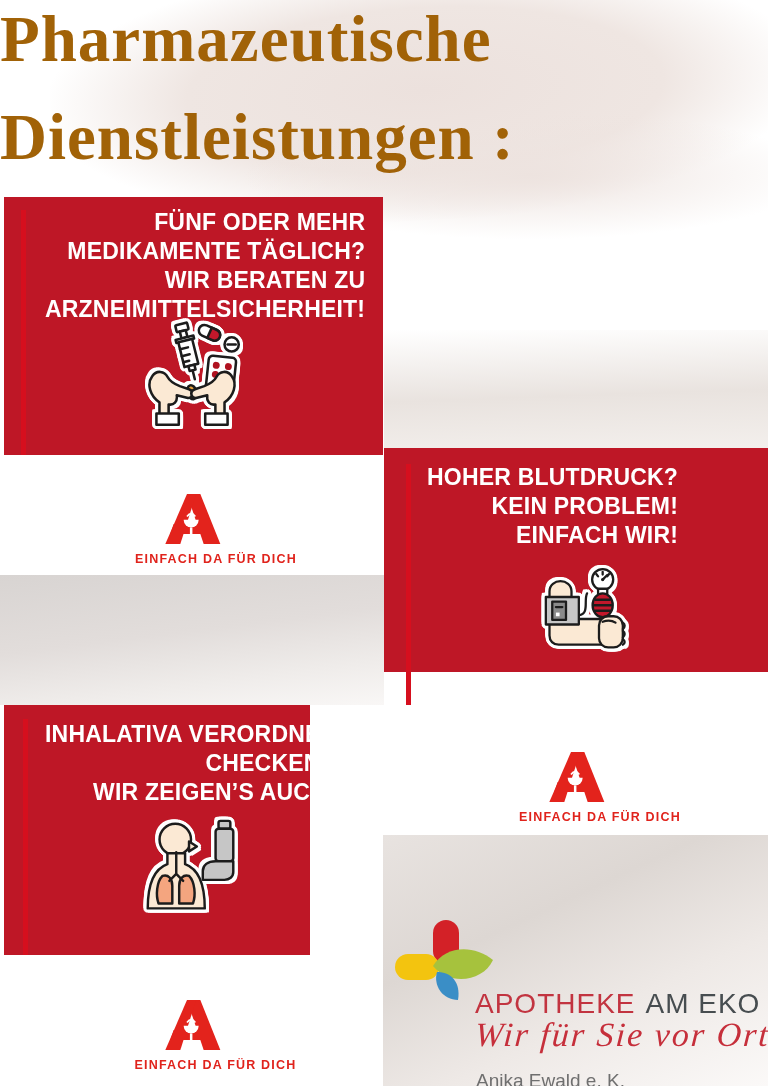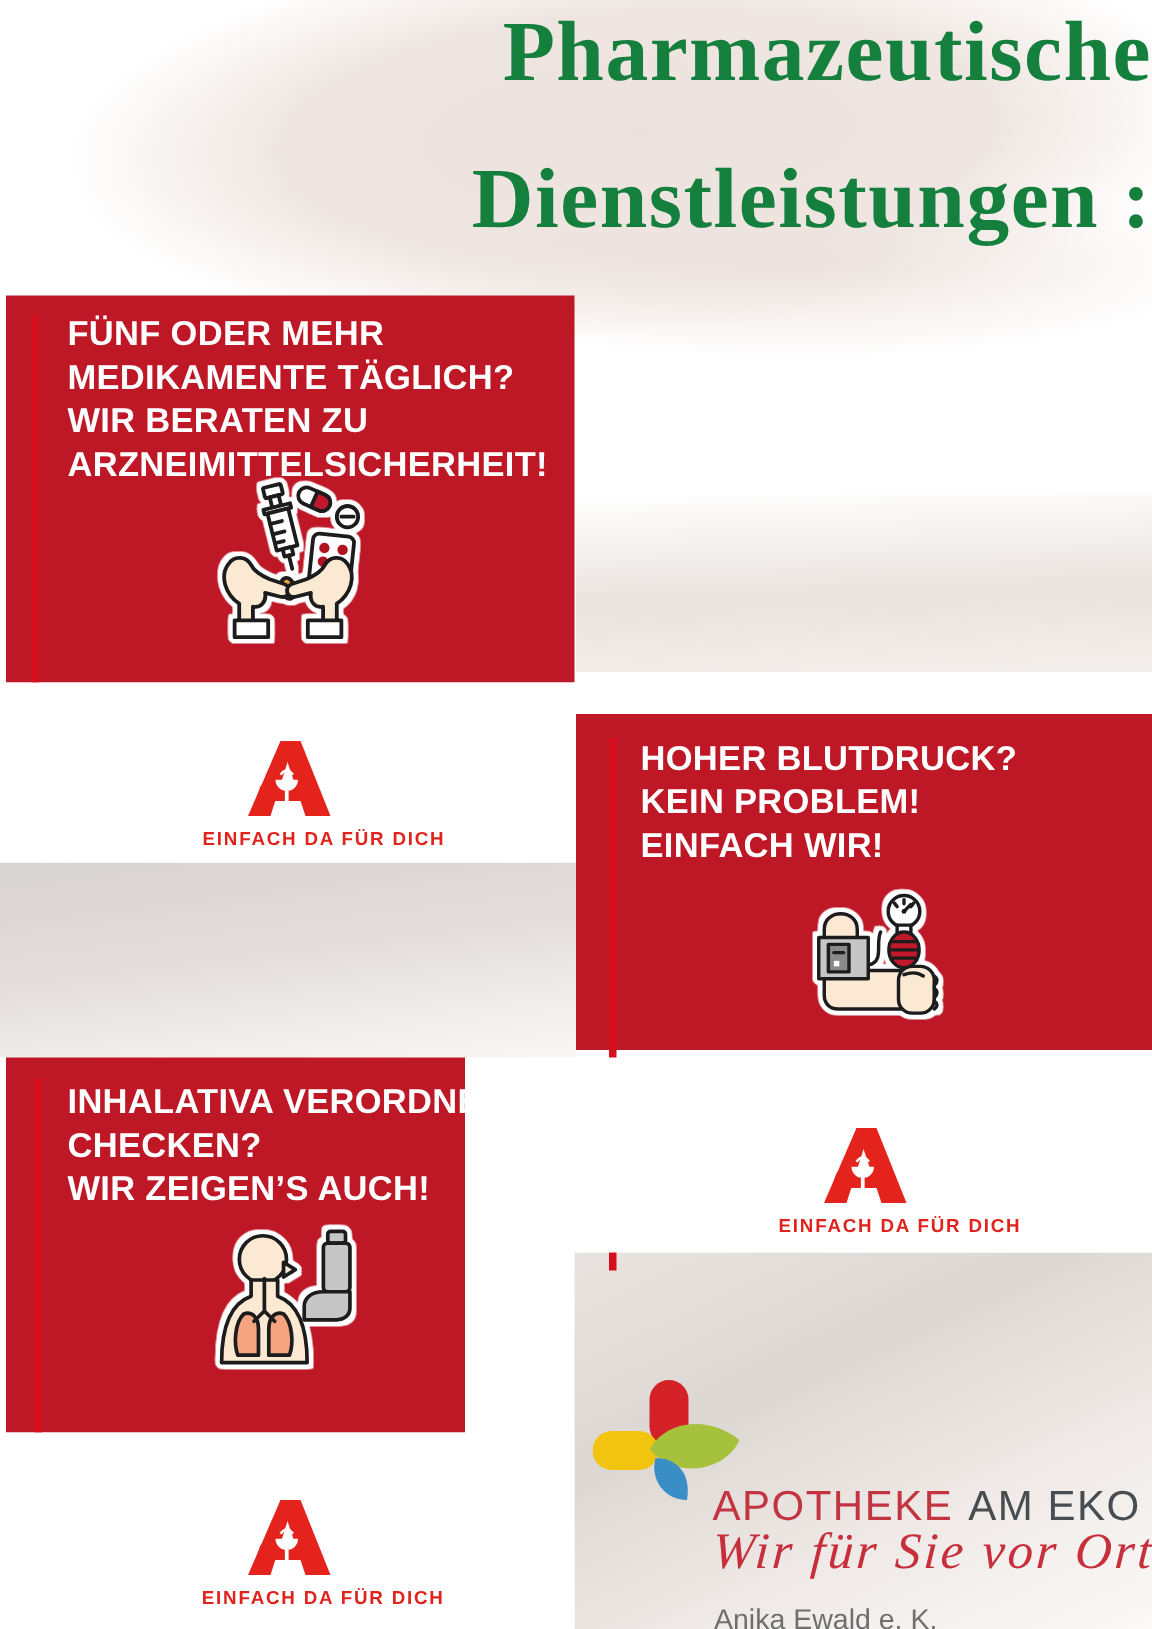--- a/index.html
+++ b/index.html
@@ -30,41 +30,41 @@
     left:0; top:575px; width:384px; height:130px;
     background:linear-gradient(173deg,#d8d4d2 0%,#e2dddb 45%,#efecea 75%,#f9f7f6 100%);
   }
   .wash-bottom-right {
     left:383px; top:835px; width:385px; height:251px;
     background:linear-gradient(155deg,#e8e3e0 0%,#ddd7d3 35%,#eee9e6 65%,#fbf9f8 100%);
   }
 
   
   .title-line {
-    position:absolute; left:0; width:100%; text-align:right;
+    position:absolute; left:0; width:100%; text-align:left;
     font-family:"Liberation Serif", serif; font-weight:bold;
-    color:#15803d; font-size:57px; letter-spacing:1px; white-space:nowrap;
+    color:#a16207; font-size:65px; letter-spacing:1px; white-space:nowrap;
   }
   .tl1 { top:2px; }
   .tl2 { top:100px; }
 
   
   .card { position:absolute; background:#be1726; color:#ffffff; }
   .card-a { left:4px;   top:197px; width:379px; height:258px; }
-  .card-b { left:384px; top:448px; width:384px; height:224px;margin-top:28px; }
+  .card-b { left:384px; top:448px; width:384px; height:224px; }
   .card-c { left:4px;   top:705px; width:306px; height:250px; }
 
   .accent { position:absolute; width:5px; background:#d60f1e; }
   .card-a .accent { left:17px; top:13px; height:350px; }
   .card-b .accent { left:22px; top:16px; height:355px; }
   .card-c .accent { left:19px; top:14px; height:350px; }
 
   .card-text {
     position:absolute; font-weight:bold; font-size:23px; line-height:29px;
-    letter-spacing:0.2px; white-space:nowrap;
+    letter-spacing:0.2px; white-space:nowrap;text-align:right;
   }
   .card-a .card-text { left:41px; top:11px; }
   .card-b .card-text { left:43px; top:15px; }
   .card-c .card-text { left:41px; top:15px; }
 
   .icon { position:absolute; }
   .card-a .icon { left:127px; top:120px; width:122px; height:122px; }
   .card-b .icon { left:138px; top:116px; width:110px; height:110px; }
   .card-c .icon { left:128px; top:108px; width:118px; height:118px; }
 

